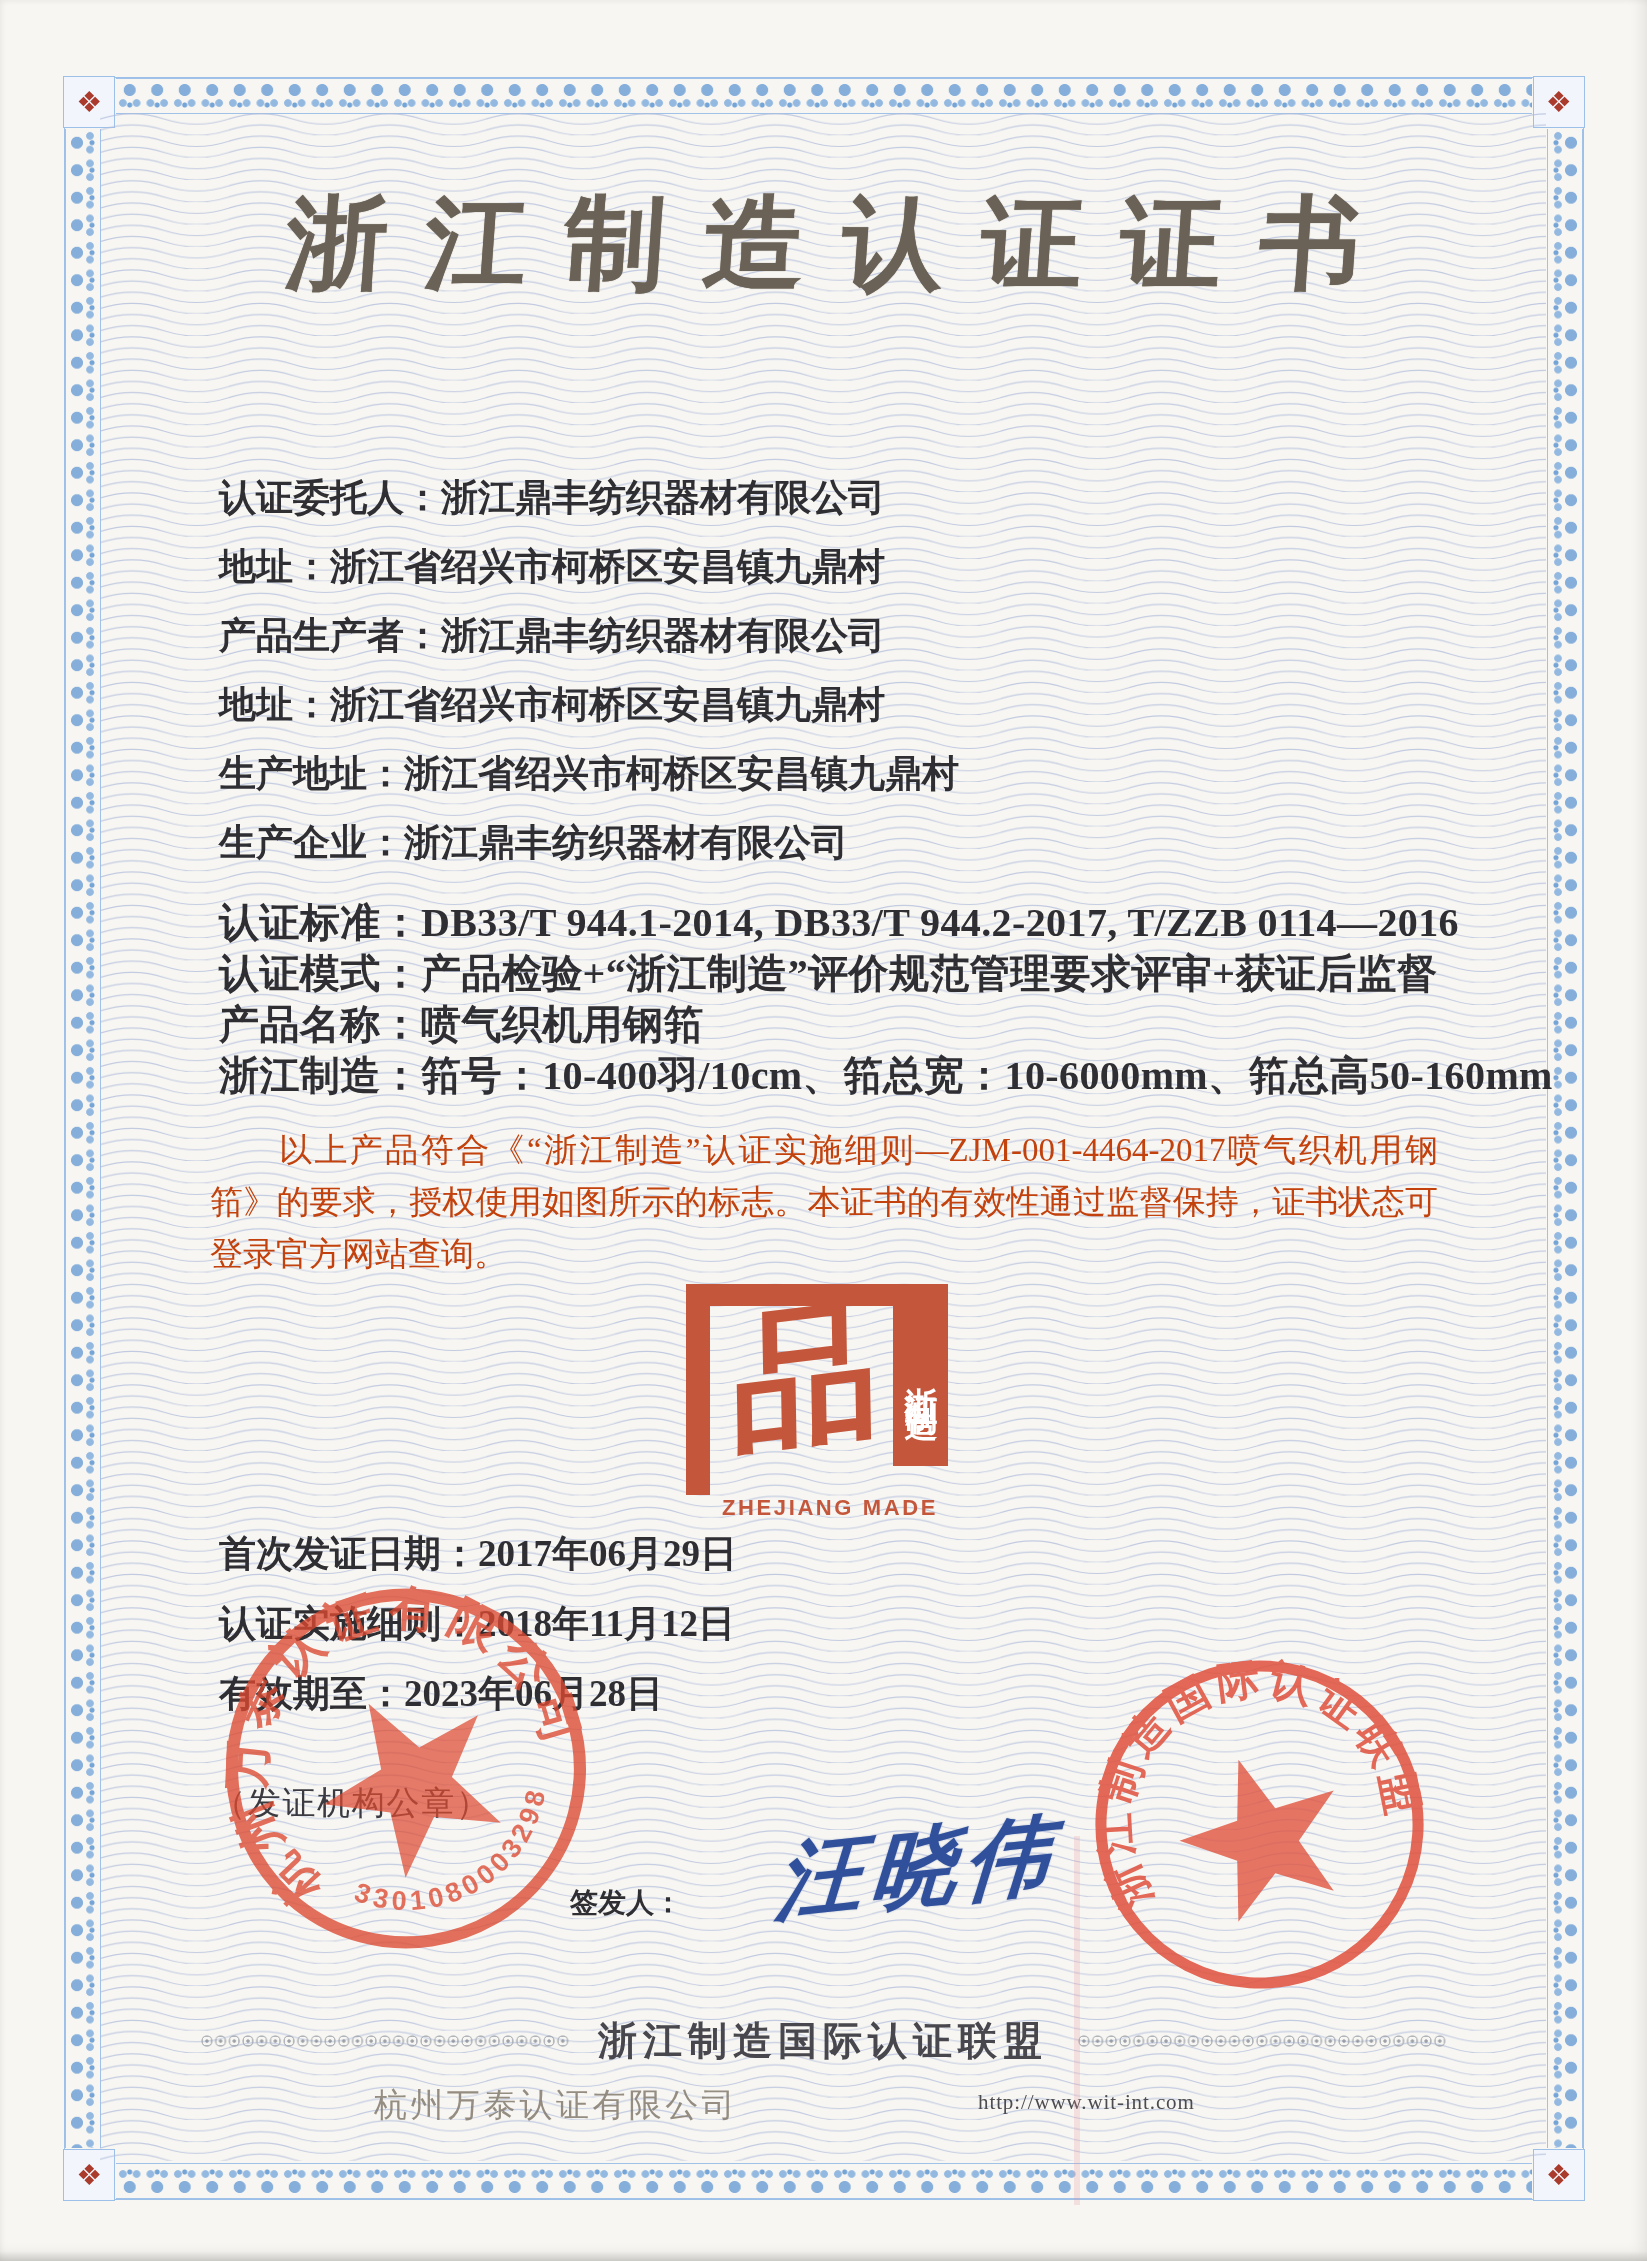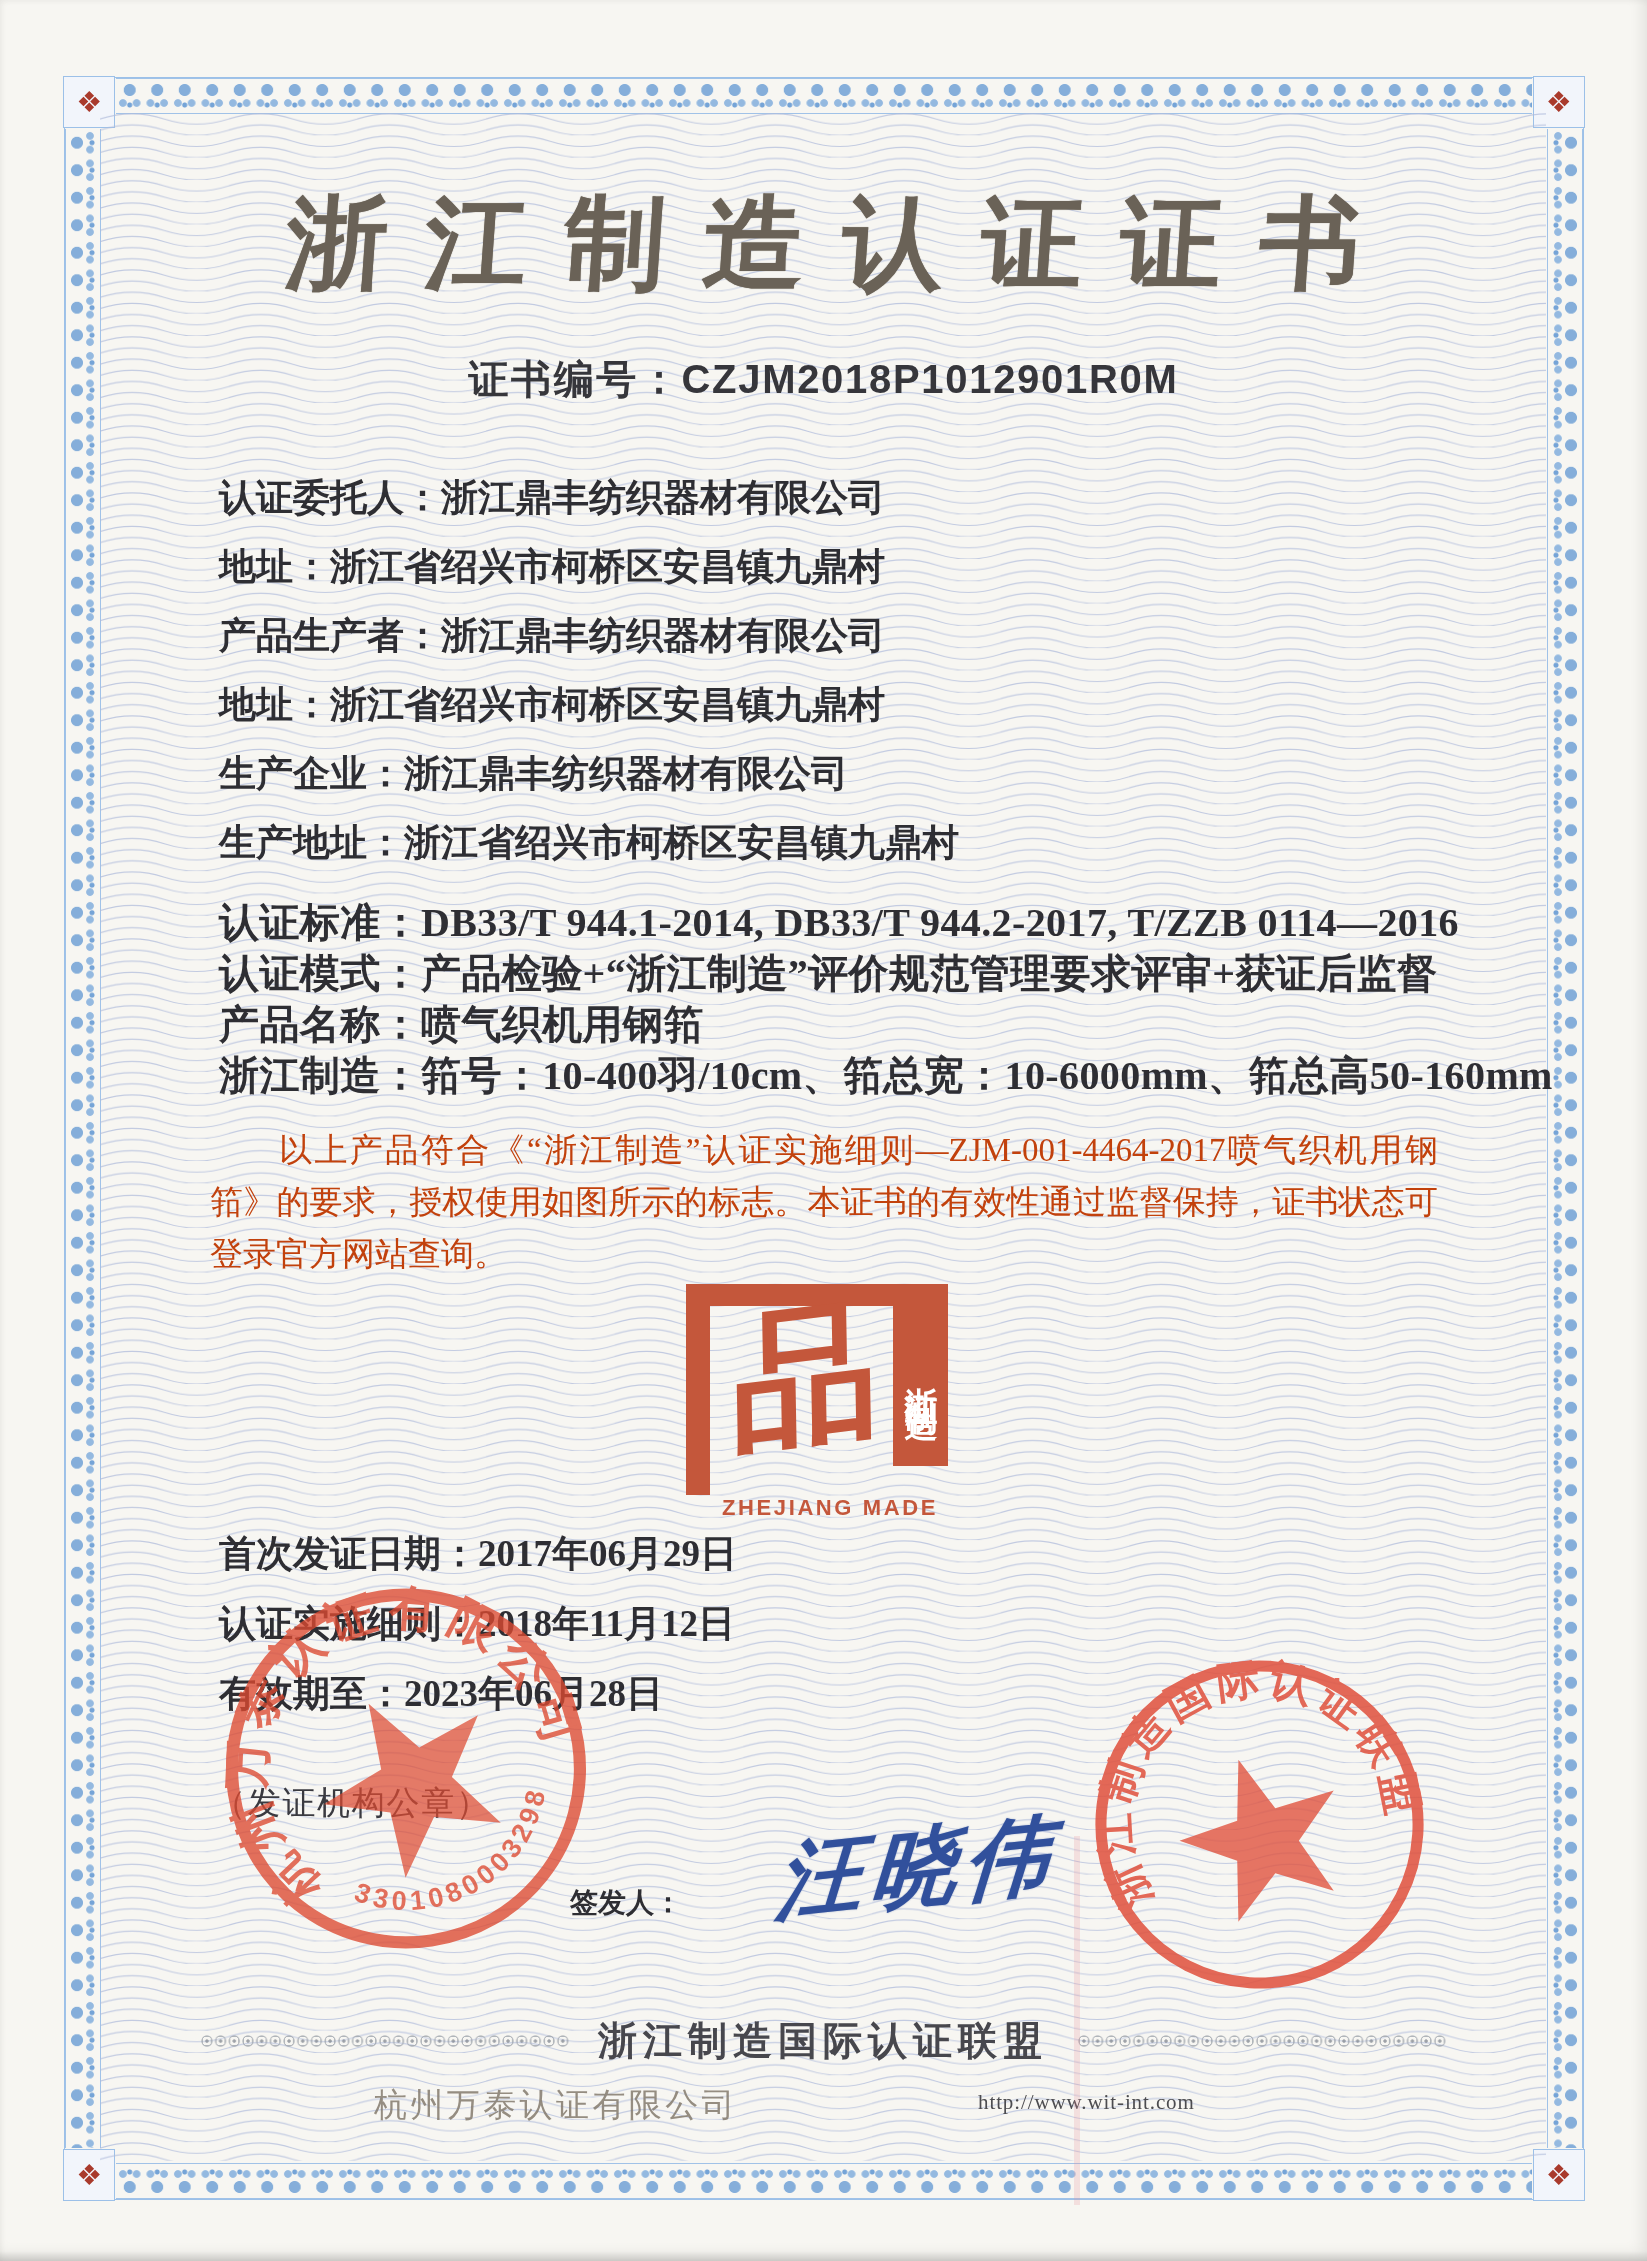--- a/index.html
+++ b/index.html
@@ -149,31 +149,28 @@
         <path d="M0 20 Q 37.5 8 75 20 T 150 20" fill="none" stroke="#aebadb" stroke-width="1.3" opacity="0.75"></path>
       </pattern>
     </defs>
     <rect x="0" y="0" width="100%" height="100%" fill="url(#wv)"></rect>
   </svg>
 
   <div class="content">
 
     <div class="abs title">浙江制造认证证书</div>
 
-    <div class="abs certno">
-      <span>证书编号：</span><span class="num">CZJM2018P1012901R0M</span>
-    </div>
 
     <div class="abs block parties">
       <div class="row"><span>认证委托人：</span><span>浙江鼎丰纺织器材有限公司</span></div>
       <div class="row"><span>地址：</span><span>浙江省绍兴市柯桥区安昌镇九鼎村</span></div>
       <div class="row"><span>产品生产者：</span><span>浙江鼎丰纺织器材有限公司</span></div>
       <div class="row"><span>地址：</span><span>浙江省绍兴市柯桥区安昌镇九鼎村</span></div>
+      <div class="row"><span>生产地址：</span><span>浙江省绍兴市柯桥区安昌镇九鼎村</span></div>
       <div class="row"><span>生产企业：</span><span>浙江鼎丰纺织器材有限公司</span></div>
-      <div class="row"><span>生产地址：</span><span>浙江省绍兴市柯桥区安昌镇九鼎村</span></div>
     </div>
 
     <div class="abs block details">
       <div class="row"><span>认证标准：</span><span>DB33/T 944.1-2014, DB33/T 944.2-2017, T/ZZB 0114—2016</span></div>
       <div class="row"><span>认证模式：</span><span>产品检验+“浙江制造”评价规范管理要求评审+获证后监督</span></div>
       <div class="row"><span>产品名称：</span><span>喷气织机用钢筘</span></div>
       <div class="row"><span>浙江制造：</span><span>筘号：10-400羽/10cm、筘总宽：10-6000mm、筘总高50-160mm</span></div>
     </div>
 
     <div class="abs statement">以上产品符合《“浙江制造”认证实施细则—ZJM-001-4464-2017喷气织机用钢筘》的要求，授权使用如图所示的标志。本证书的有效性通过监督保持，证书状态可登录官方网站查询。</div>

